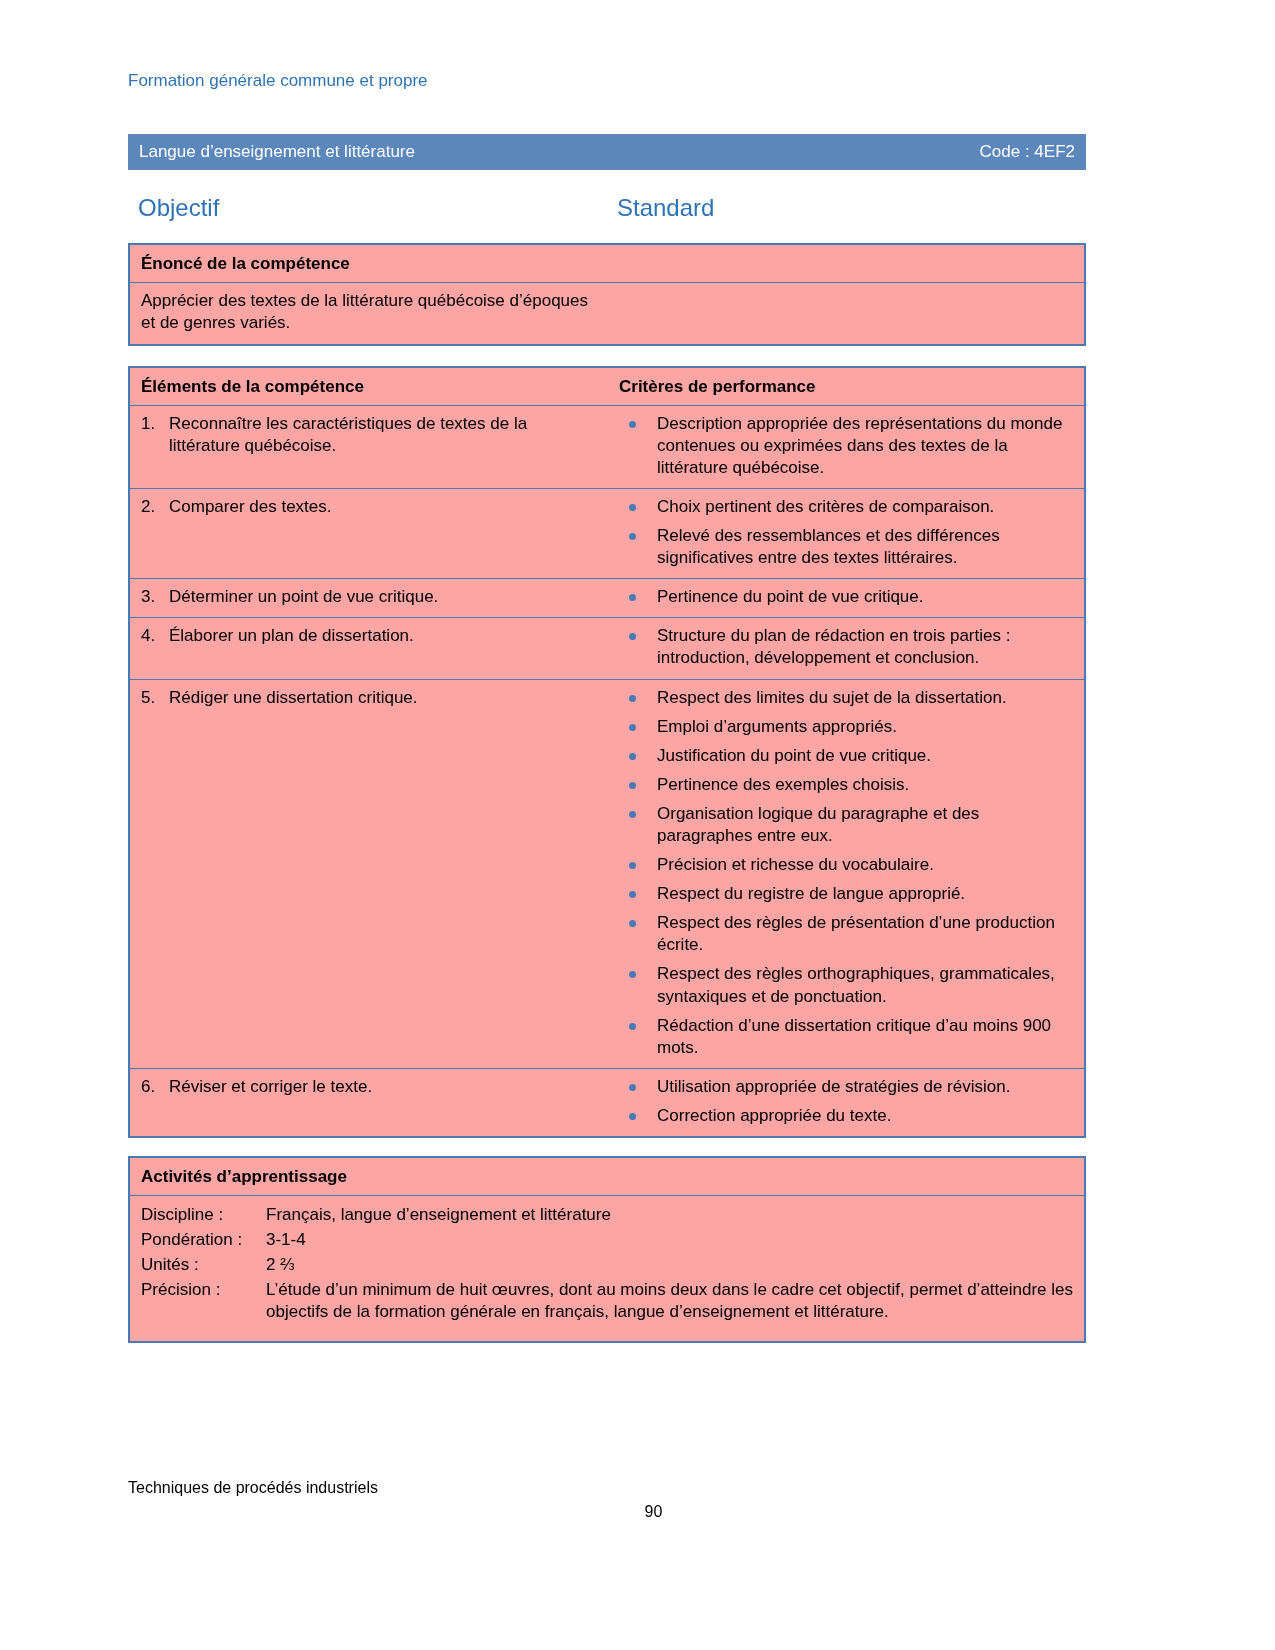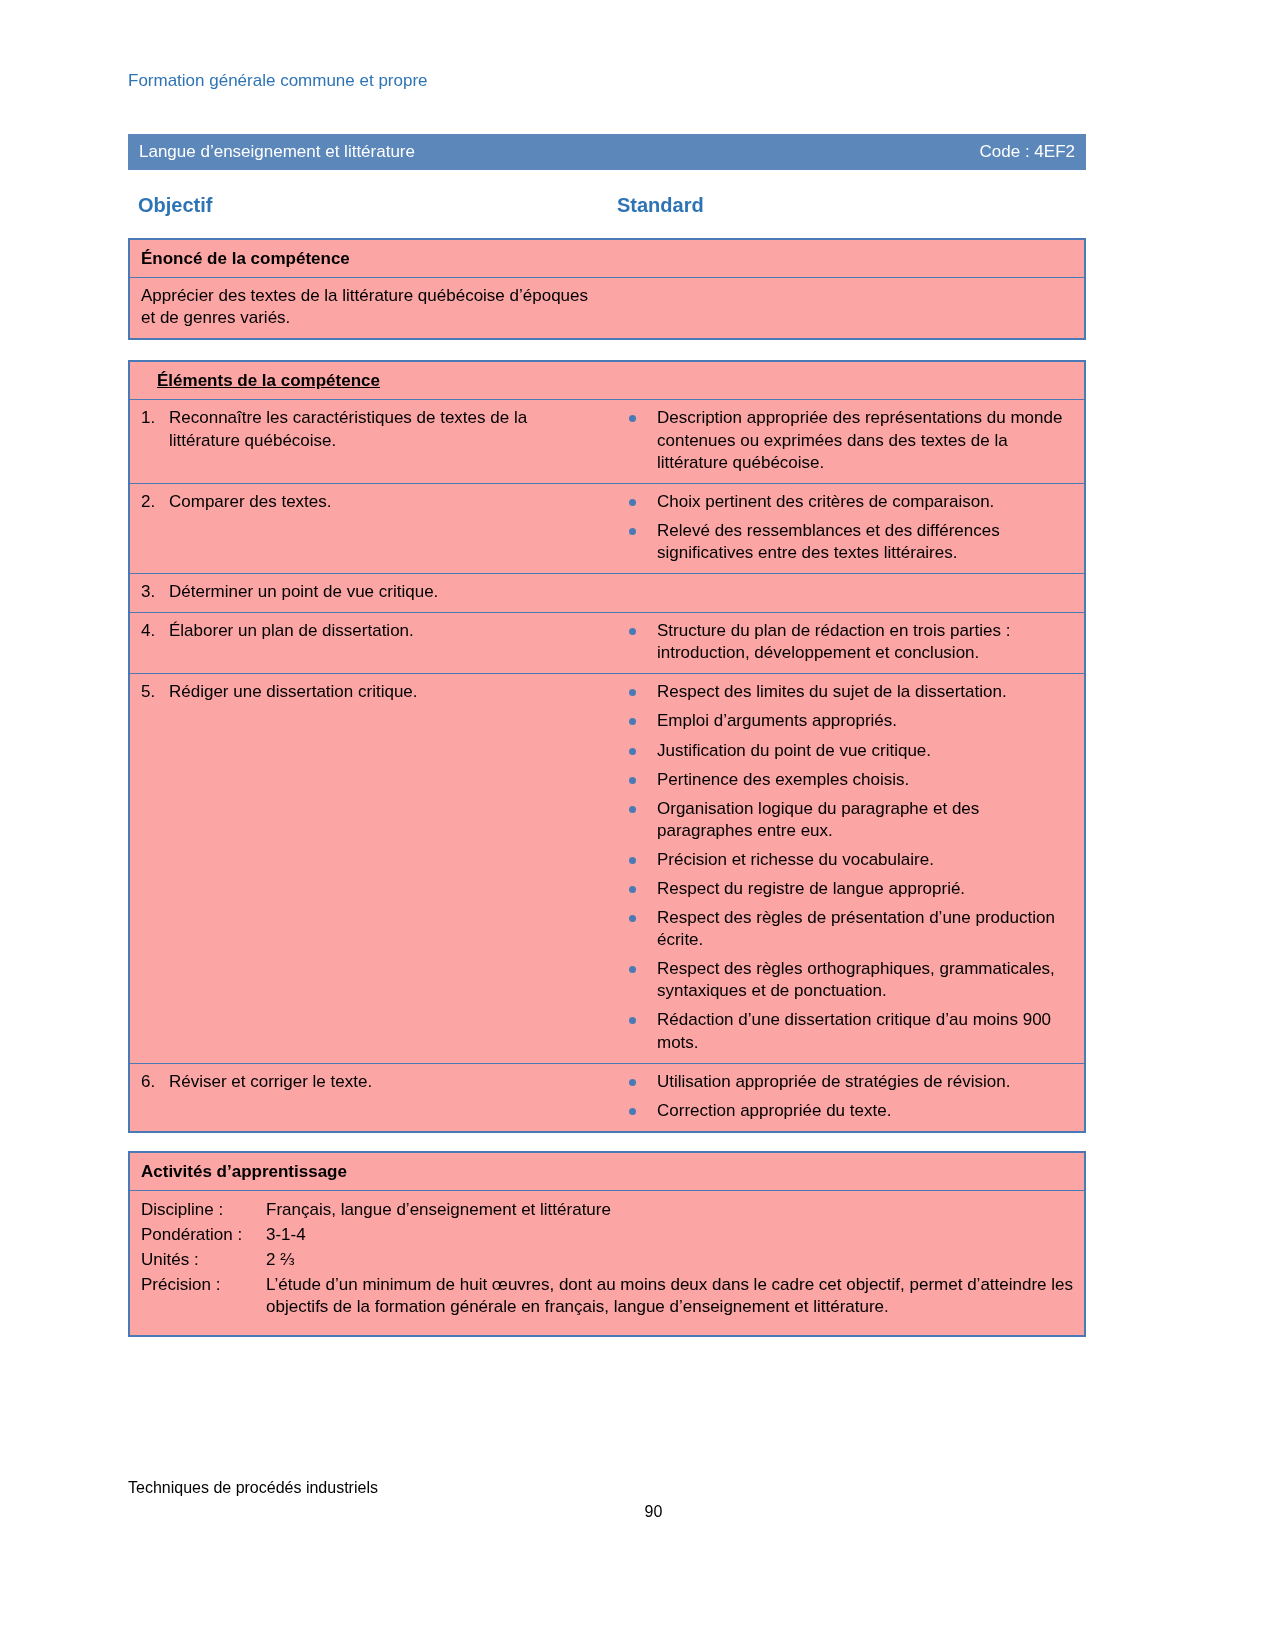--- a/index.html
+++ b/index.html
@@ -13,32 +13,32 @@
 
   .top-label { color:#2e74b5; font-size:17px; }
 
   .header-bar {
     margin-top:42px; background:#5b87ba; color:#ffffff;
     height:36px; display:flex; align-items:center; justify-content:space-between;
     padding:0 11px; font-size:17px;
   }
 
   .section-headings { display:flex; margin-top:22px; }
-  .section-headings .hd { color:#2e74b5; font-weight:bold; font-size:20px; }
+  .section-headings .hd { color:#2e74b5; font-weight:normal; font-size:24px; }
   .hd-left { margin-left:10px; }
   .hd-right { margin-left:auto; width:469px; }
 
   .box { border:2px solid #4a7ab5; margin-top:20px; background:#fca5a5; }
   .box-header {
     font-weight:bold; font-size:17px;
     padding:8px 11px 7px 11px; border-bottom:1px solid #4a7ab5;
   }
   .enonce-body { padding:7px 11px 9px 11px; max-width:470px; }
 
-  .table-header { display:flex; font-weight:bold; padding:8px 0 7px 16px;text-decoration:underline; }
+  .table-header { display:flex; font-weight:bold; padding:8px 0 7px 0; }
   .table-header .col-left { width:489px; padding-left:11px; }
   .table-header .col-right { flex:1; }
 
   .comp-row { display:flex; border-top:1px solid #4a7ab5; padding:7px 0 9px 0; }
   .cell-left { width:489px; padding:0 24px 0 11px; display:flex; }
   .cell-left .num { width:28px; flex:none; }
   .cell-left .el-text { flex:1; }
   .criteria { flex:1; list-style:none; padding-right:14px; }
   .criteria li { position:relative; padding-left:38px; margin-bottom:7px; }
   .criteria li:last-child { margin-bottom:0; }
@@ -74,20 +74,21 @@
   </div>
 
   <div class="box">
     <div class="box-header">Énoncé de la compétence</div>
     <div class="enonce-body">Apprécier des textes de la littérature québécoise d’époques et de genres variés.</div>
   </div>
 
   <div class="box">
     <div class="table-header">
       <div class="col-left">Éléments de la compétence</div>
+      <div class="col-right">Critères de performance</div>
     </div>
     <div>
   <div class="comp-row">
     <div class="cell-left">
       <span class="num">1.</span>
       <span class="el-text">Reconnaître les caractéristiques de textes de la littérature québécoise.</span>
     </div>
     <ul class="criteria">
             <li>Description appropriée des représentations du monde contenues ou exprimées dans des textes de la littérature québécoise.</li>
           </ul>
@@ -102,20 +103,23 @@
             <li>Choix pertinent des critères de comparaison.</li>
             <li>Relevé des ressemblances et des différences significatives entre des textes littéraires.</li>
           </ul>
   </div>
 
   <div class="comp-row">
     <div class="cell-left">
       <span class="num">3.</span>
       <span class="el-text">Déterminer un point de vue critique.</span>
     </div>
+    <ul class="criteria">
+            <li>Pertinence du point de vue critique.</li>
+          </ul>
   </div>
 
   <div class="comp-row">
     <div class="cell-left">
       <span class="num">4.</span>
       <span class="el-text">Élaborer un plan de dissertation.</span>
     </div>
     <ul class="criteria">
             <li>Structure du plan de rédaction en trois parties : introduction, développement et conclusion.</li>
           </ul>

